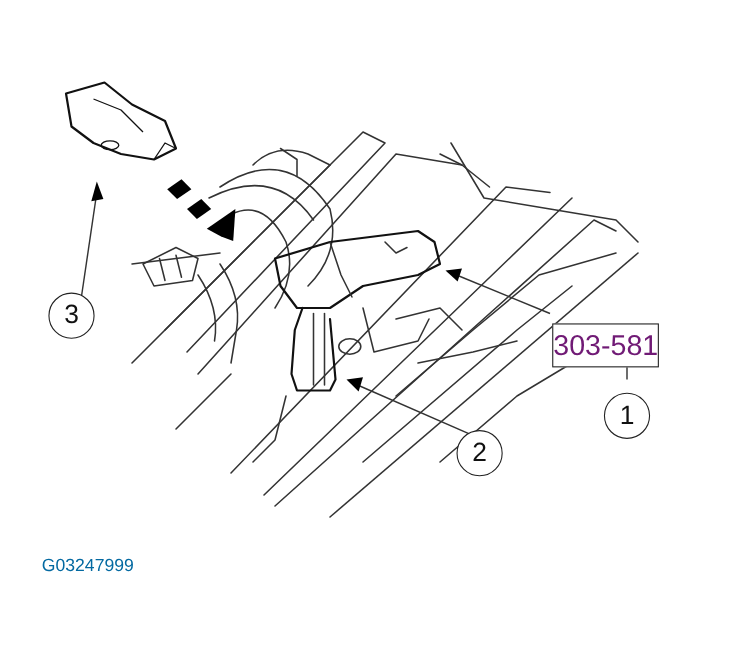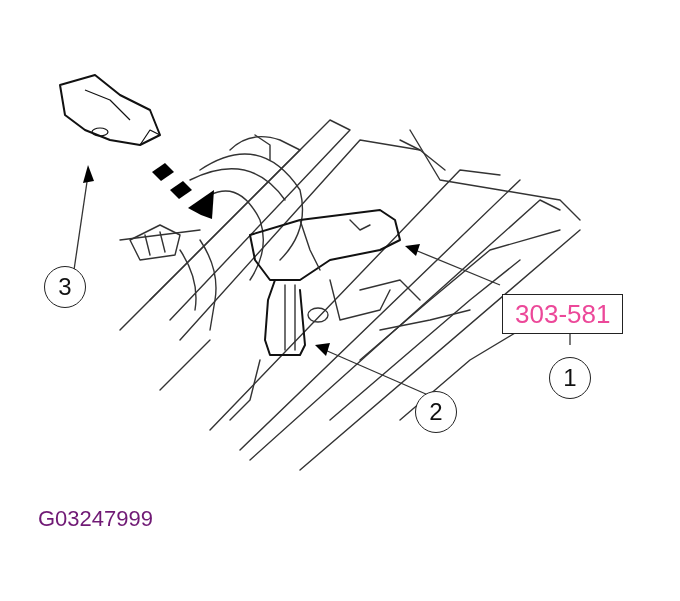--- a/index.html
+++ b/index.html
@@ -1,20 +1,20 @@
 <!DOCTYPE html>
 <html><head>
 <meta charset="utf-8">
 <style>
   html, body { margin:0; padding:0; background:#ffffff; }
   body { width:680px; height:601px; position:relative; overflow:hidden; font-family:"Liberation Sans", sans-serif; }
   #art { position:absolute; left:0; top:0; width:680px; height:601px; }
   .callout-circle { position:absolute; width:42px; height:42px; border:1.5px solid #222; border-radius:50%; display:flex; align-items:center; justify-content:center; font-size:24px; color:#111; background:#fff; box-sizing:border-box; }
-  .tool-box { position:absolute; border:1.5px solid #222; background:#fff; font-size:26px; color:#ec4899; padding:2px 12px; line-height:34px; }
-  .fig-id { position:absolute; left:38px; top:506px; font-size:22px; color:#701a75; }
+  .tool-box { position:absolute; border:1.5px solid #222; background:#fff; font-size:26px; color:#701a75; padding:2px 0; line-height:34px; }
+  .fig-id { position:absolute; left:38px; top:506px; font-size:16px; color:#0369a1; }
 </style>
 </head>
 <body>
 
 <svg id="art" viewBox="0 0 680 601" xmlns="http://www.w3.org/2000/svg">
   <g fill="none" stroke="#333" stroke-width="1.4" stroke-linecap="round" stroke-linejoin="round">
 
     <path d="M150 300 L330 120 L350 130 L170 320"></path>
     <path d="M120 330 L300 150"></path>
     <path d="M180 340 L360 140 L420 150"></path>

